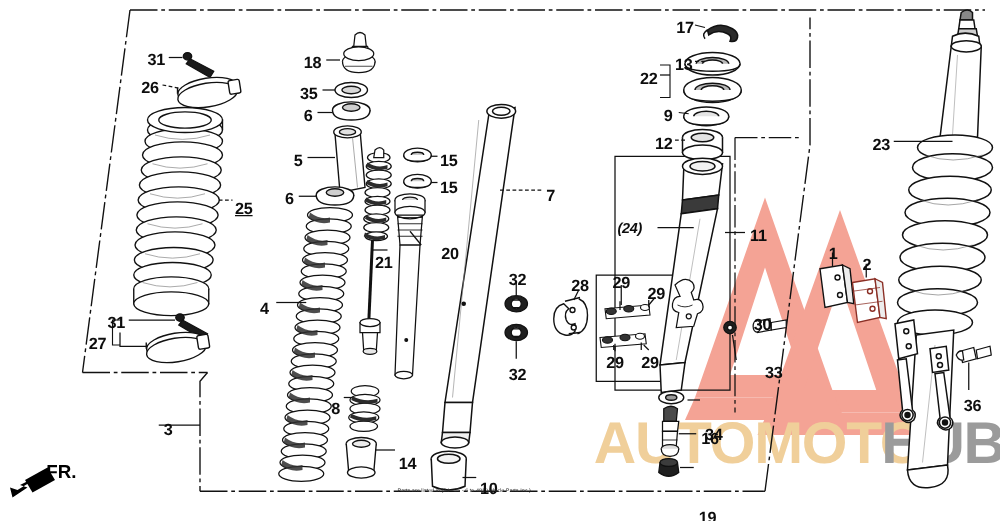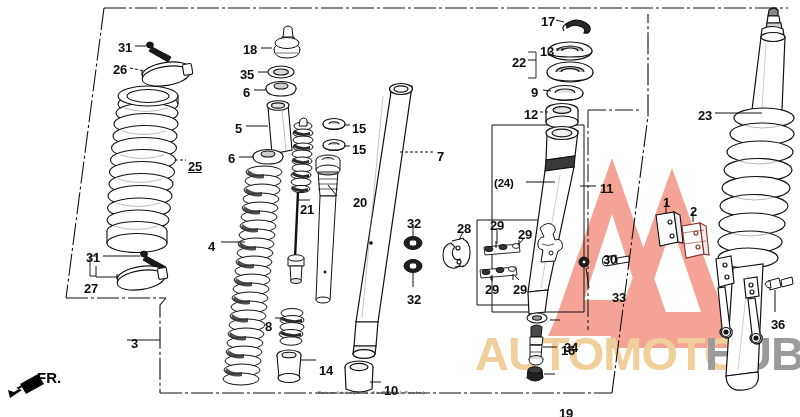--- a/index.html
+++ b/index.html
@@ -503,21 +503,21 @@
       <path d="M715 113 L762 113"></path>
       <path d="M775 312 L775 290"></path>
     </g>
   </svg>
 
   <div id="labels">
       <div class="lbl" style="left: 118px; top: 41px;">31</div>
       <div class="lbl" style="left: 113px; top: 63px;">26</div>
       <div class="lbl" style="left: 188px; top: 160px; text-decoration: underline;">25</div>
       <div class="lbl" style="left: 86px; top: 251px;">31</div>
-      <div class="lbl" style="left: 84px; top: 268px; margin-top: 14px;">27</div>
+      <div class="lbl" style="left: 71px; top: 268px;">27</div>
       <div class="lbl" style="left: 131px; top: 337px;">3</div>
       <div class="lbl" style="left: 243px; top: 43px;">18</div>
       <div class="lbl" style="left: 240px; top: 68px;">35</div>
       <div class="lbl" style="left: 243px; top: 86px;">6</div>
       <div class="lbl" style="left: 235px; top: 122px;">5</div>
       <div class="lbl" style="left: 228px; top: 152px;">6</div>
       <div class="lbl" style="left: 352px; top: 122px;">15</div>
       <div class="lbl" style="left: 352px; top: 143px;">15</div>
       <div class="lbl" style="left: 437px; top: 150px;">7</div>
       <div class="lbl" style="left: 300px; top: 203px;">21</div>
@@ -531,21 +531,21 @@
       <div class="lbl" style="left: 457px; top: 222px;">28</div>
       <div class="lbl" style="left: 490px; top: 219px;">29</div>
       <div class="lbl" style="left: 518px; top: 228px;">29</div>
       <div class="lbl" style="left: 485px; top: 283px;">29</div>
       <div class="lbl" style="left: 513px; top: 283px;">29</div>
       <div class="lbl" style="left: 541px; top: 15px;">17</div>
       <div class="lbl" style="left: 540px; top: 45px;">13</div>
       <div class="lbl" style="left: 512px; top: 56px;">22</div>
       <div class="lbl" style="left: 531px; top: 86px;">9</div>
       <div class="lbl" style="left: 524px; top: 108px;">12</div>
-      <div class="lbl sm" style="left: 494px; top: 178px;">(24)</div>
+      <div class="lbl sm" style="left: 494px; top: 178px; font-style: italic;">(24)</div>
       <div class="lbl" style="left: 600px; top: 182px;">11</div>
       <div class="lbl" style="left: 663px; top: 196px;">1</div>
       <div class="lbl" style="left: 690px; top: 205px;">2</div>
       <div class="lbl" style="left: 603px; top: 253px;">30</div>
       <div class="lbl" style="left: 612px; top: 291px;">33</div>
       <div class="lbl" style="left: 564px; top: 318px; margin-top: 23px;">34</div>
       <div class="lbl" style="left: 561px; top: 344px;">16</div>
       <div class="lbl" style="left: 559px; top: 379px; margin-top: 28px;">19</div>
       <div class="lbl" style="left: 698px; top: 109px; text-align: right;">23</div>
       <div class="lbl" style="left: 771px; top: 318px;">36</div>

